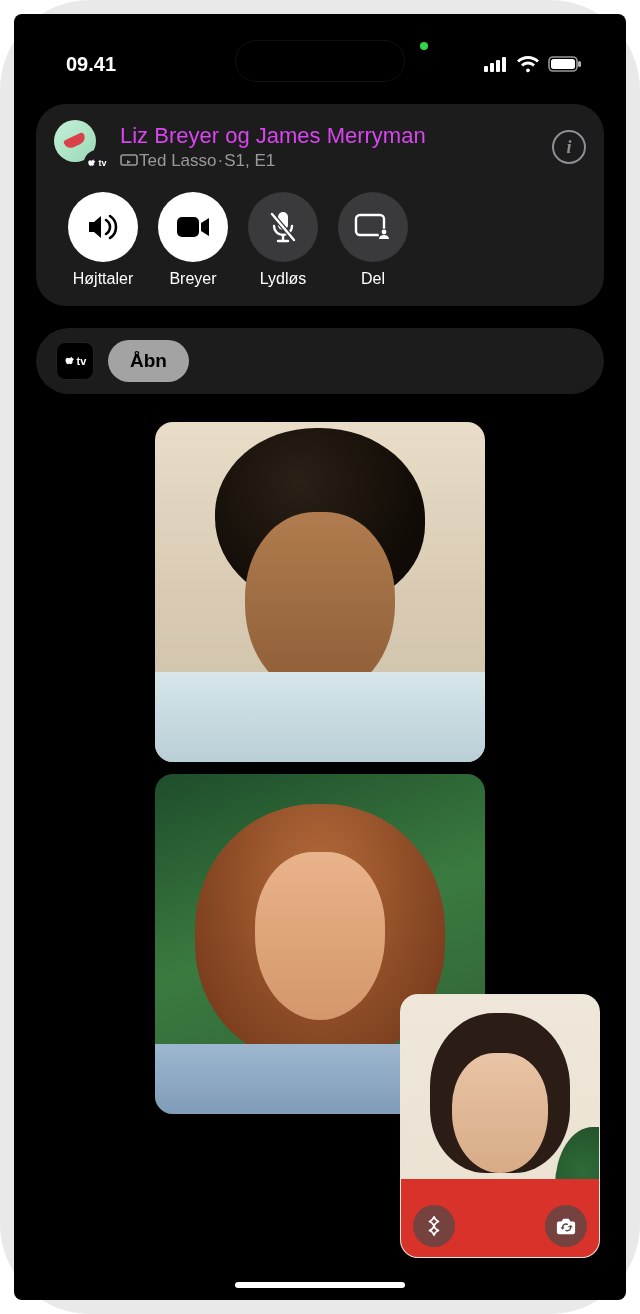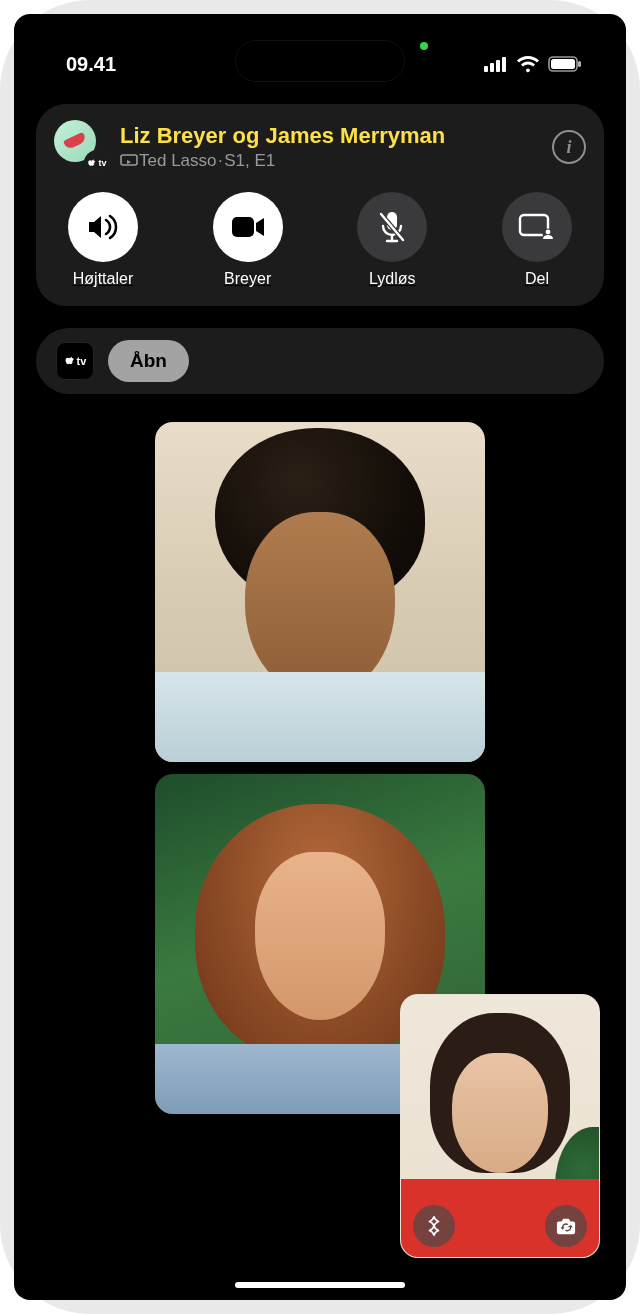--- a/index.html
+++ b/index.html
@@ -7,21 +7,21 @@
   .device {
     width: 640px; height: 1314px;
     background: #e9e9ea;
     border-radius: 90px;
     padding: 14px;
     position: relative;
   }
   .screen {
     width: 100%; height: 100%;
     background: #000;
-    border-radius: 16px;
+    border-radius: 8px;
     position: relative;
     overflow: hidden;
     padding-left: 32px;
   }
   
   .island {
     position: absolute;
     top: 26px; left: 50%; transform: translateX(-50%);
     width: 170px; height: 42px;
     background: #000; border-radius: 24px;
@@ -46,24 +46,24 @@
     border-radius: 30px;
     padding: 16px 18px 18px 18px;
     z-index: 30;
   }
   .callHeader { display:flex; align-items:center; gap:12px; }
   .avatarGroup { width:54px; height:54px; position:relative; flex:0 0 54px; }
   .avatarGroup .a1 { position:absolute; left:0; top:0; width:42px; height:42px; border-radius:50%; background:linear-gradient(135deg,#c5f0d8,#9bd9b7); display:flex; align-items:center; justify-content:center; }
   .avatarGroup .a1::after{ content:""; width:22px; height:10px; background:#d9424a; border-radius:4px 4px 10px 10px; transform:rotate(-25deg); }
   .avatarGroup .a2 { position:absolute; right:-2px; bottom:-2px; width:26px; height:26px; border-radius:50%; background:#1c1c1e; border:2px solid #1e1e1e; display:flex; align-items:center; justify-content:center; color:#fff; font-size:10px; font-weight:600;}
   .titleBlock { flex:1; min-width:0; }
-  .titleBlock .title { color:#fde047; font-size:22px; font-weight:700; white-space:nowrap; overflow:hidden; text-overflow:ellipsis;}
+  .titleBlock .title { color:#d946ef; font-size:22px; font-weight:400; white-space:nowrap; overflow:hidden; text-overflow:ellipsis;}
   .titleBlock .sub { color:#9a9a9e; font-size:17px; display:flex; align-items:center; gap:1px; margin-top:2px;}
   .infoBtn { width:34px; height:34px; border:2px solid #8e8e93; border-radius:50%; color:#8e8e93; display:flex; align-items:center; justify-content:center; font-family: Georgia, serif; font-style:italic; font-size:18px; font-weight:600;}
-  .controls { display:flex; justify-content:space-between; margin-top:18px; padding: 0 4px; text-decoration: underline;}
+  .controls { display:flex; margin-top:18px; padding: 0 4px;}
   .ctrl { display:flex; flex-direction:column; align-items:center; gap:8px; color:#fff; font-size:16px; width:90px;}
   .ctrl .circ { width:70px; height:70px; border-radius:50%; display:flex; align-items:center; justify-content:center; }
   .circ.white { background:#fff; color:#000; }
   .circ.dark { background:#3a3a3c; color:#fff; }
   .circ.red { background:#ff3b30; color:#fff; }
   
   .shareplay {
     position:absolute; top:314px; left:22px; right:22px;
     background: rgba(30,30,30,0.92);
     border-radius: 40px;

